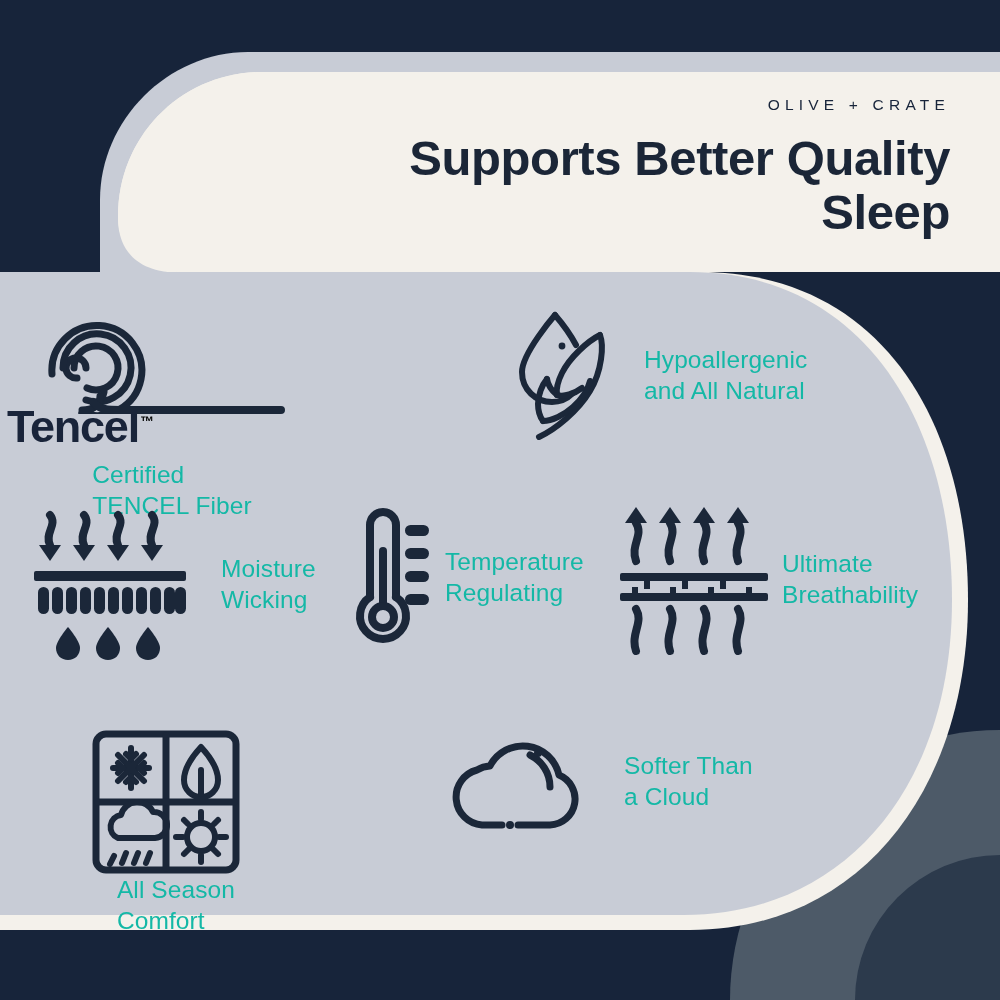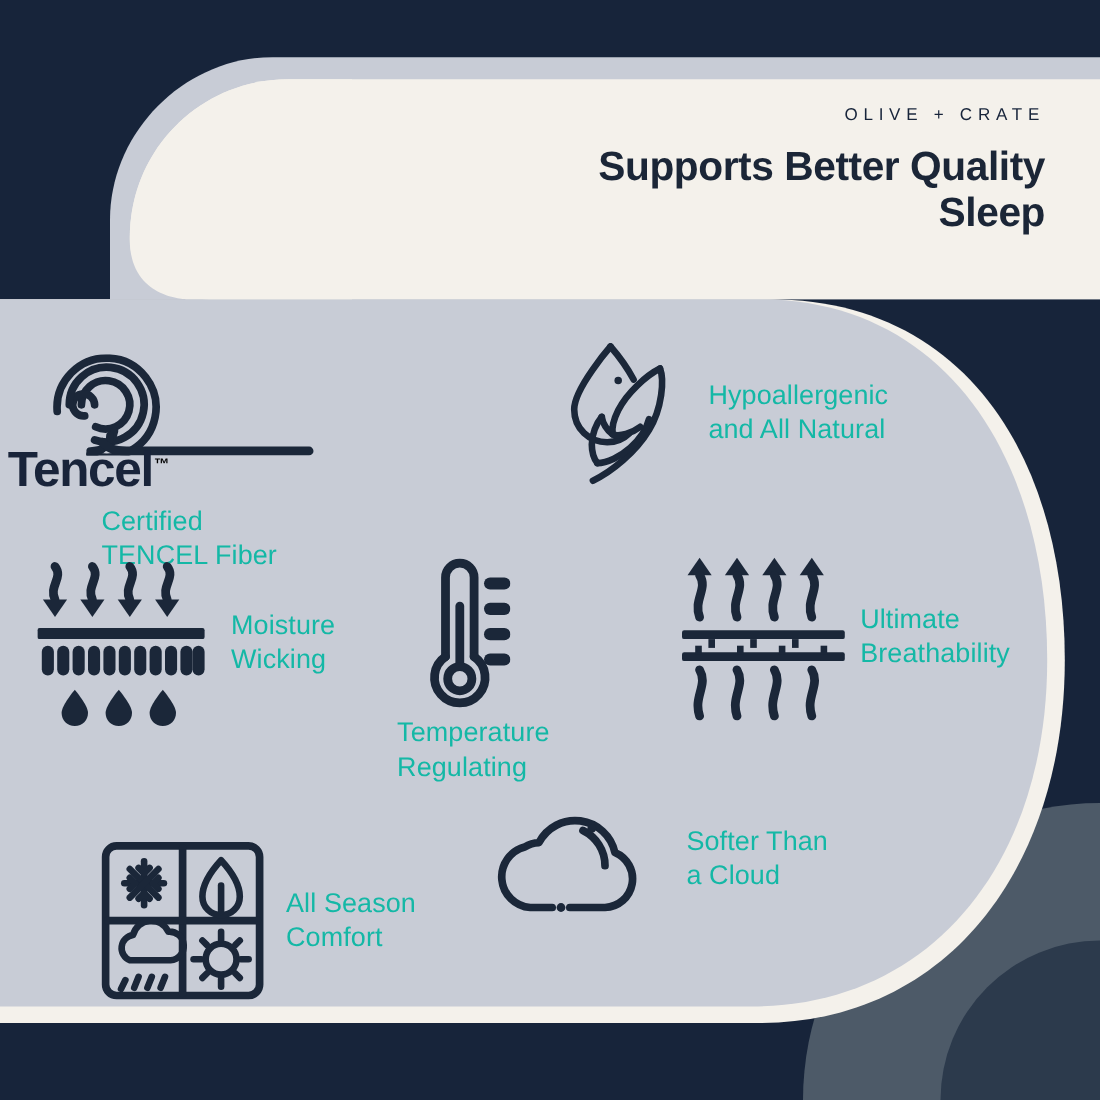--- a/index.html
+++ b/index.html
@@ -17,21 +17,21 @@
   #brand{
     position:absolute; left:0; top:96px; width:950px;
     text-align:right;
     font-size:15.5px; letter-spacing:5.2px; font-weight:400;
     color:#17243a;
   }
   
   #headline{
     position:absolute; right:50px; top:131px; width:760px;
     text-align:right;
-    font-size:37px; line-height:1.11; font-weight:700;
+    font-size:49px; line-height:1.11; font-weight:700;
     letter-spacing:-0.4px;
     color:#1b2637;
   }
 
   
   .feature{ position:absolute; display:flex; align-items:center; }
   .feature .ico{ flex:0 0 auto; display:block; }
   .feature .lbl{
     color:#14b8a6; font-size:24.5px; line-height:1.28;
     letter-spacing:0.1px; white-space:pre-line;
@@ -46,30 +46,30 @@
     position:relative; top:-4px;
   }
   #tencel-tm{
     font-size:14px; font-weight:700; vertical-align:super;
     letter-spacing:0; position:relative; top:-14px; left:1px;
   }
 
   #f-hypo{ left:508px; top:305px; }
   #f-hypo .lbl{ margin-left:18px; }
 
-  #f-moist{ left:34px; top:505px; }
+  #f-moist{ left:34px; top:505px;gap:11px; }
   #f-moist .lbl{ margin-left:16px; }
 
-  #f-temp{ left:345px; top:503px;flex-direction:column; }
+  #f-temp{ left:345px; top:503px; }
   #f-temp .lbl{ margin-left:16px; }
 
   #f-breath{ left:620px; top:503px; }
   #f-breath .lbl{ margin-left:6px; }
 
-  #f-season{ left:92px; top:765px; }
+  #f-season{ left:92px; top:730px;flex-direction:column; }
   #f-season .lbl{ margin-left:20px; }
 
   #f-cloud{ left:440px; top:725px; }
   #f-cloud .lbl{ margin-left:22px; }
 
   .ink{ fill:none; stroke:#1b2739; stroke-linecap:round; stroke-linejoin:round; }
   .inkfill{ fill:#1b2739; }
 </style>
 </head>
 <body>

